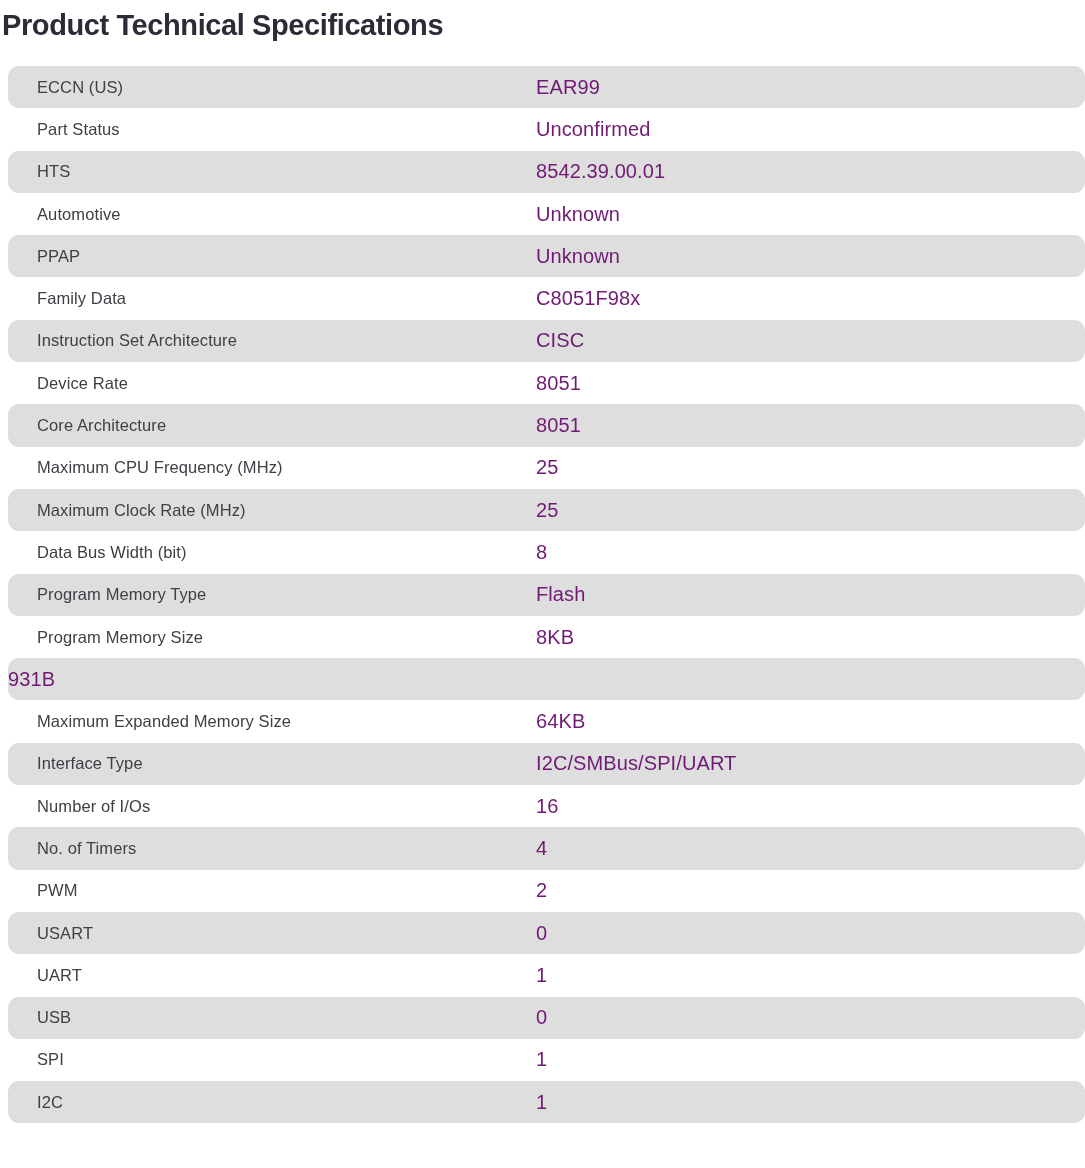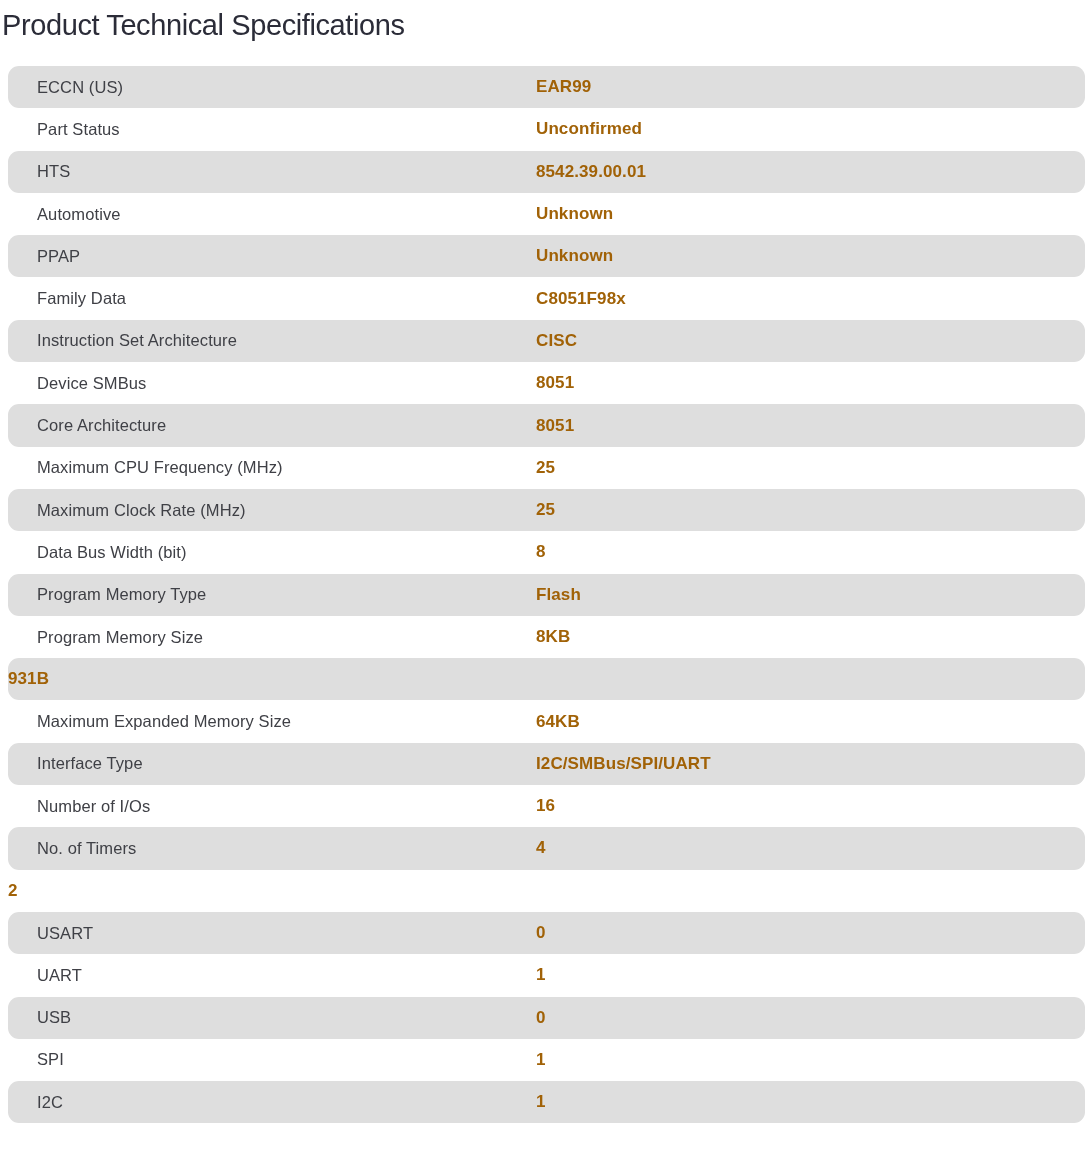--- a/index.html
+++ b/index.html
@@ -11,21 +11,21 @@
   }
   .page {
     width: 1085px;
     height: 1168px;
     overflow: hidden;
     background: #ffffff;
   }
   .page-title {
     color: #2b2c38;
     font-size: 29px;
-    font-weight: 400;
+    font-weight: 700;
     letter-spacing: -0.4px;
     line-height: 36px;
     padding: 7px 0 0 2px;
     white-space: nowrap;
   }
   .spec-table {
     margin-top: 23px;
     margin-left: 8px;
   }
   .spec-row {
@@ -40,23 +40,23 @@
   }
   .spec-label {
     width: 528px;
     padding-left: 29px;
     font-size: 16.5px;
     color: #3f4046;
     letter-spacing: 0.1px;
     white-space: nowrap;
   }
   .spec-value {
-    font-size: 17px;
-    font-weight: 700;
-    color: #a16207;
+    font-size: 20px;
+    font-weight: 400;
+    color: #701a75;
     letter-spacing: 0.1px;
     white-space: nowrap;
   }
 </style>
 </head>
 <body>
 
 <div class="page">
 
   <div class="page-title">Product Technical Specifications</div>
@@ -85,21 +85,21 @@
     </div>
     <div class="spec-row">
       <span class="spec-label">Family Data</span>
       <span class="spec-value">C8051F98x</span>
     </div>
     <div class="spec-row">
       <span class="spec-label">Instruction Set Architecture</span>
       <span class="spec-value">CISC</span>
     </div>
     <div class="spec-row">
-      <span class="spec-label">Device SMBus</span>
+      <span class="spec-label">Device Rate</span>
       <span class="spec-value">8051</span>
     </div>
     <div class="spec-row">
       <span class="spec-label">Core Architecture</span>
       <span class="spec-value">8051</span>
     </div>
     <div class="spec-row">
       <span class="spec-label">Maximum CPU Frequency (MHz)</span>
       <span class="spec-value">25</span>
     </div>
@@ -132,20 +132,21 @@
     </div>
     <div class="spec-row">
       <span class="spec-label">Number of I/Os</span>
       <span class="spec-value">16</span>
     </div>
     <div class="spec-row">
       <span class="spec-label">No. of Timers</span>
       <span class="spec-value">4</span>
     </div>
     <div class="spec-row">
+      <span class="spec-label">PWM</span>
       <span class="spec-value">2</span>
     </div>
     <div class="spec-row">
       <span class="spec-label">USART</span>
       <span class="spec-value">0</span>
     </div>
     <div class="spec-row">
       <span class="spec-label">UART</span>
       <span class="spec-value">1</span>
     </div>

